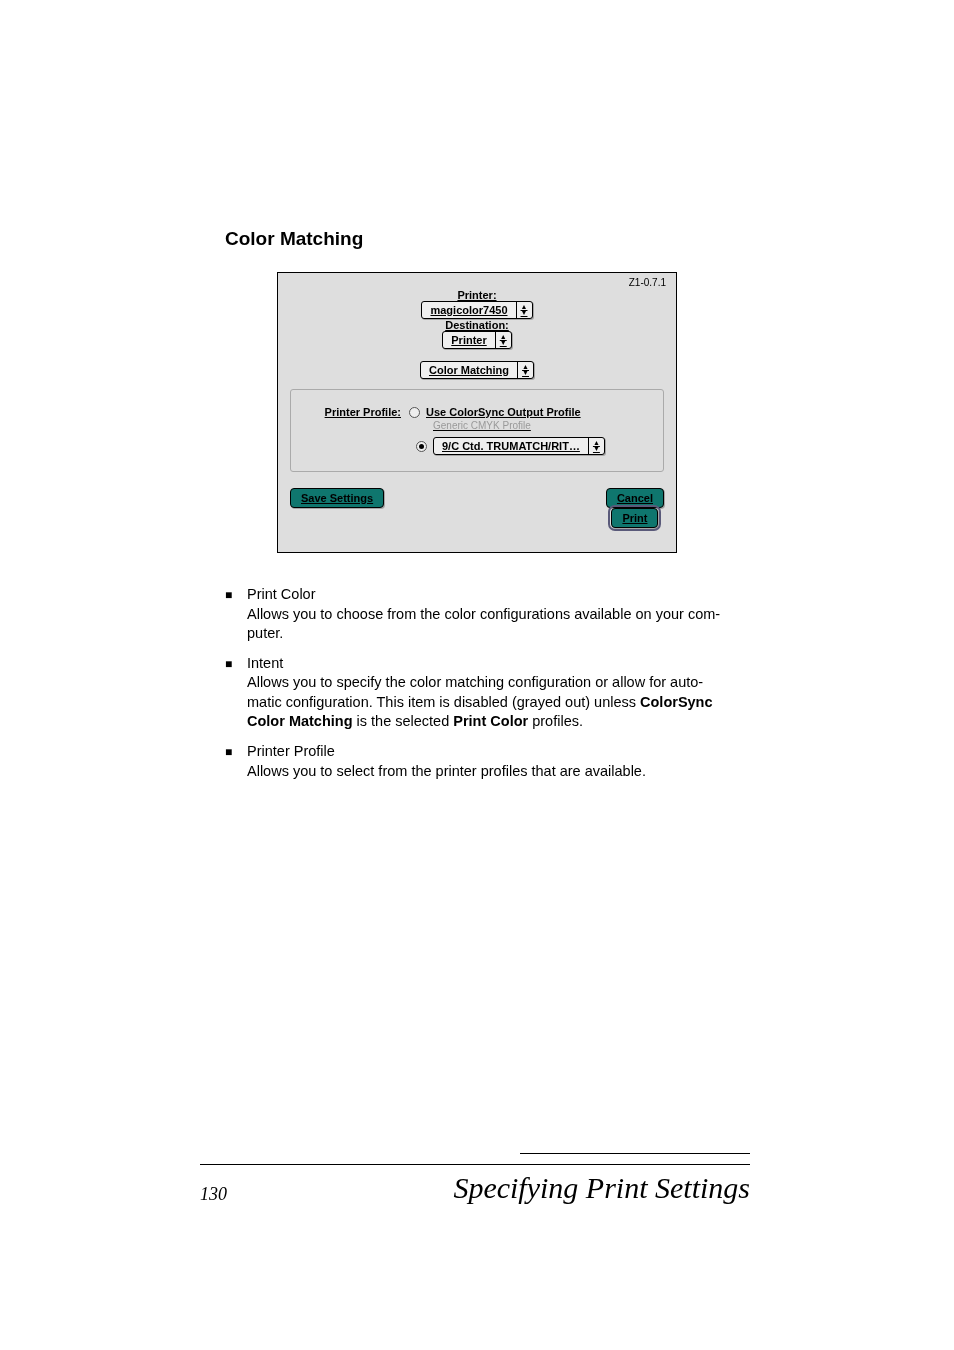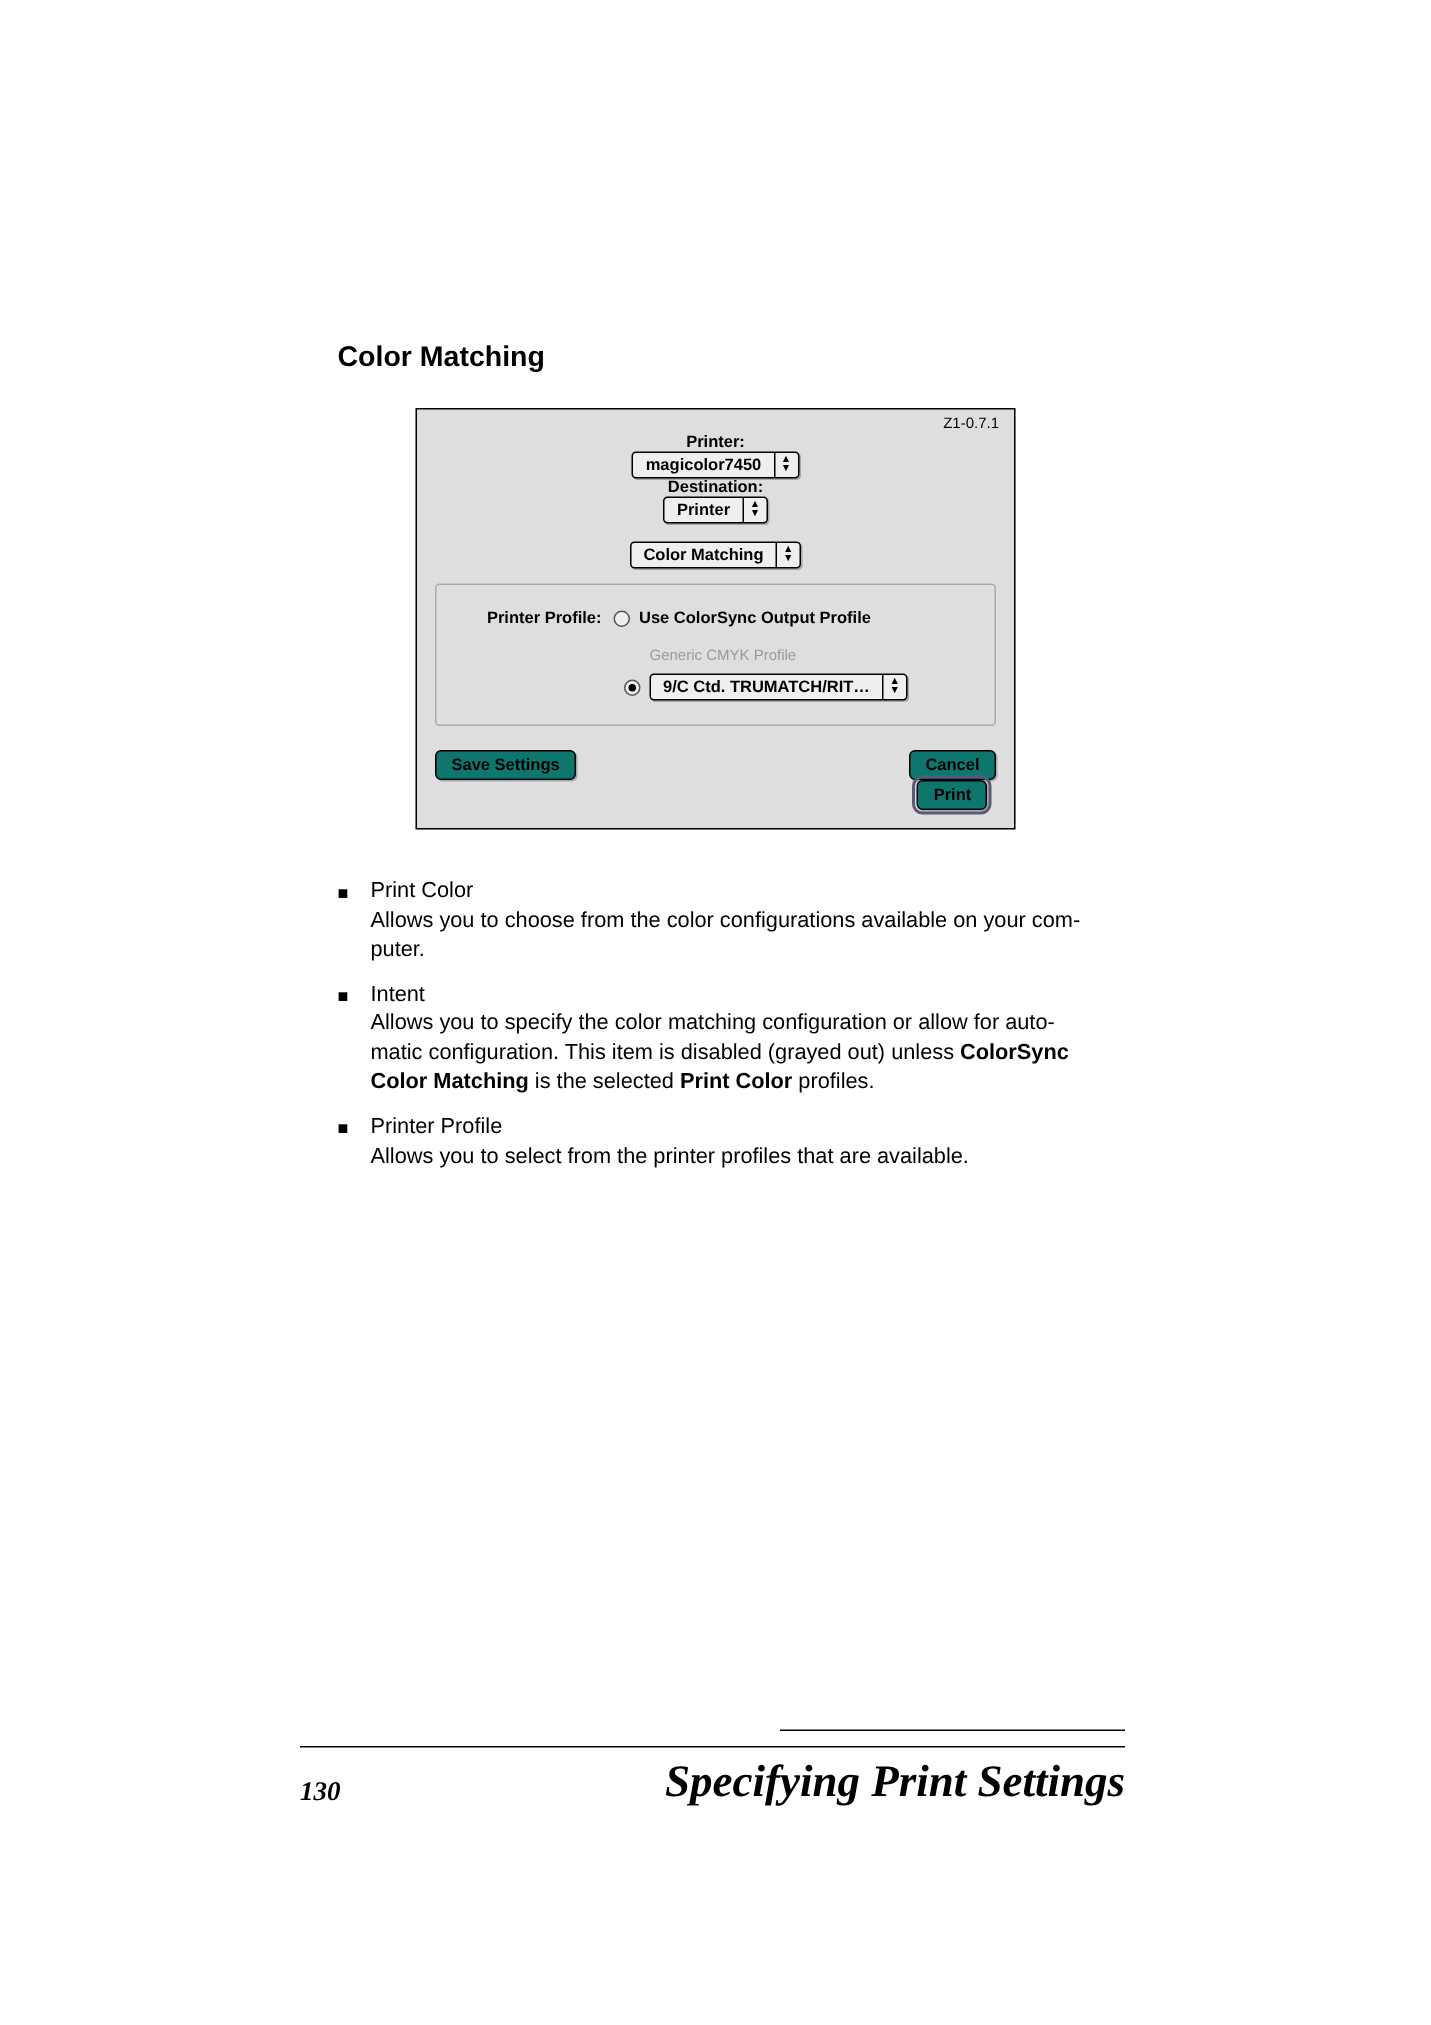--- a/index.html
+++ b/index.html
@@ -32,22 +32,23 @@
   }
   .dialog-wrap {
     margin-left: 52px;
     width: 400px;
   }
   .dialog {
     border: 1px solid #000;
     background: #dedede;
     font-family: "Lucida Grande", Arial, sans-serif;
     font-size: 11px;
-    padding: 10px 12px 12px 12px;
+    padding: 10px 12px 24px 12px;
     position: relative;
+    text-decoration: underline;
   }
   .ver {
     position: absolute;
     top: 4px;
     right: 10px;
     font-size: 10px;
   }
   .row {
     display: flex;
     align-items: center;
@@ -130,21 +131,21 @@
   .radio .dot {
     width: 5px;
     height: 5px;
     border-radius: 50%;
     background: #000;
   }
   .sub-caption {
     color: #9a9a9a;
     font-size: 10px;
     margin-left: 122px;
-    margin-top: 14px;
+    margin-top: 2px;
   }
   .profile-row {
     display: flex;
     align-items: center;
     margin-left: 105px;
     margin-top: 6px;
   }
   .btnrow {
     display: flex;
     justify-content: space-between;
@@ -192,21 +193,20 @@
     bottom: 145px;
     width: 550px;
     border-top: 1px solid #000;
   }
   .footer-inner {
     display: flex;
     justify-content: space-between;
     align-items: flex-end;
     padding-top: 6px;
     font-style: italic;
-    font-weight: bold;
   }
   .pnum {
     font-family: "Times New Roman", serif;
     font-size: 18px;
   }
   .ftitle {
     font-family: "Times New Roman", serif;
     font-size: 30px;
   }
   .footer-divider {

